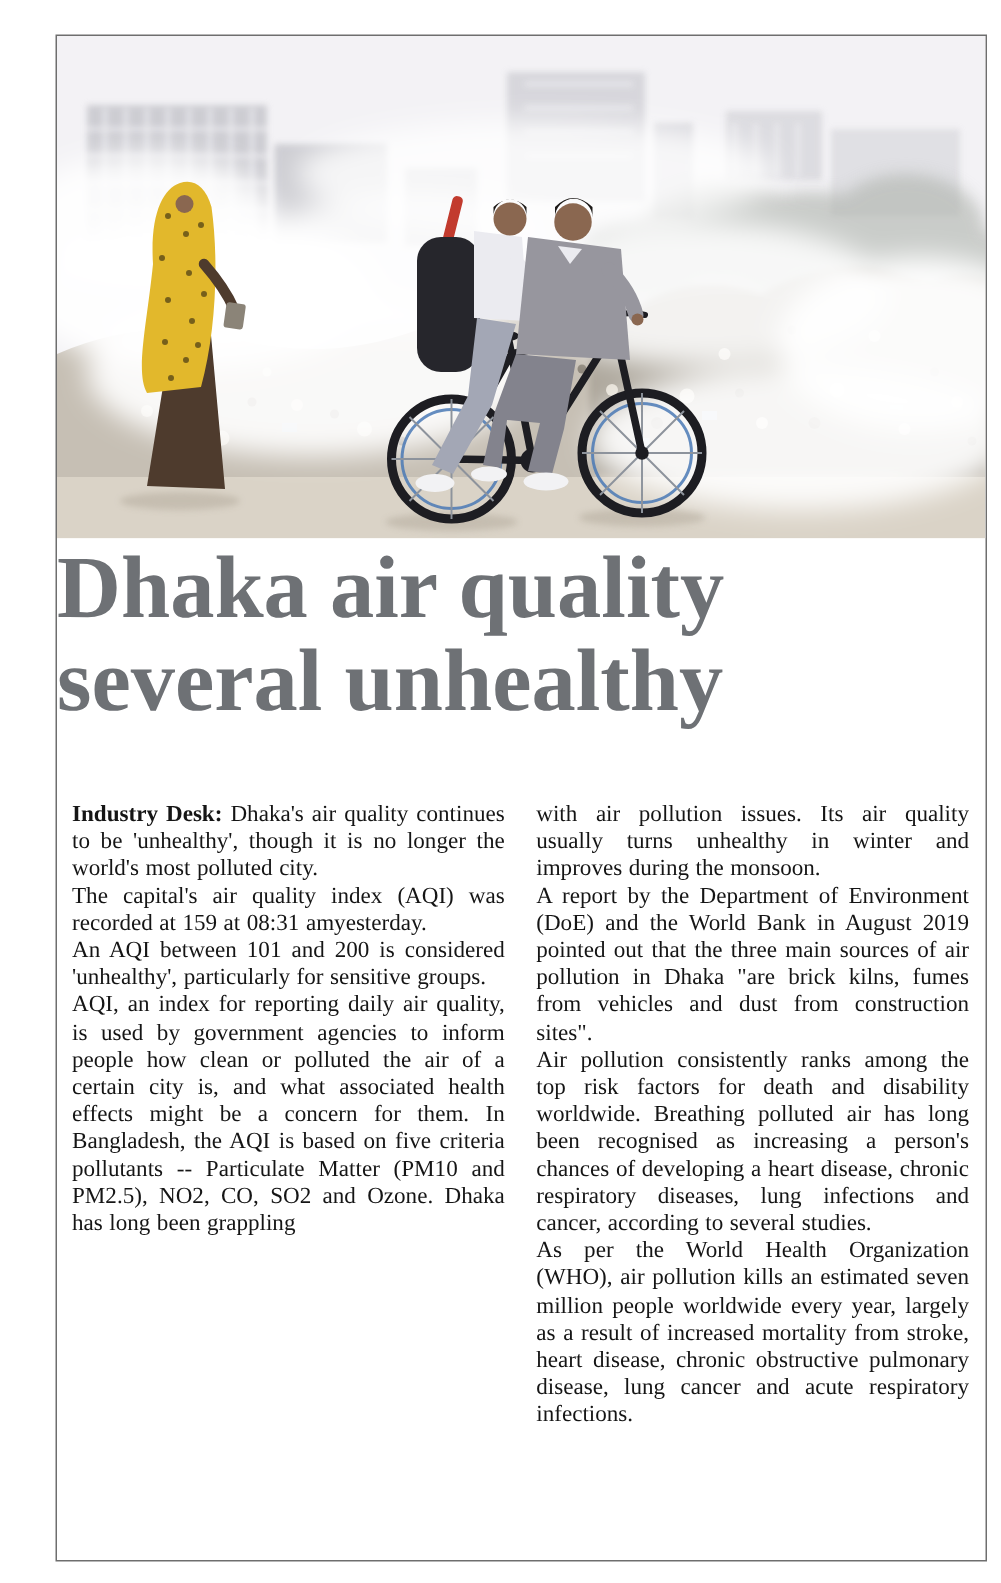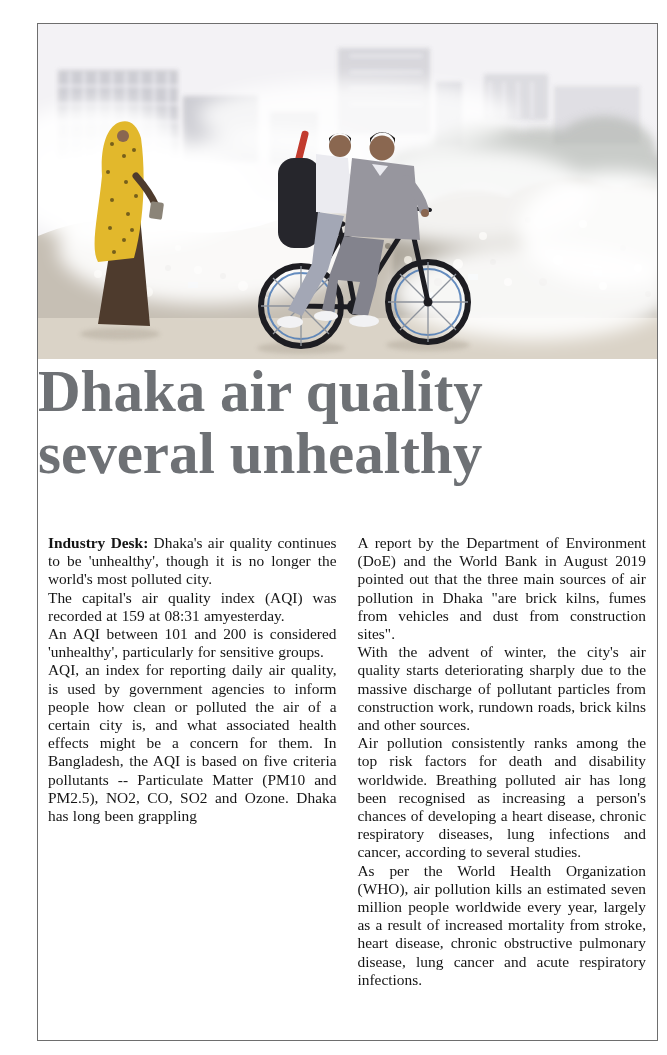--- a/index.html
+++ b/index.html
@@ -218,20 +218,20 @@
   </h1>
 
   <div class="columns">
     <div class="col">
         <p><b>Industry Desk: </b>Dhaka's air quality continues to be 'unhealthy', though it is no longer the world's most polluted city.</p>
         <p>The capital's air quality index (AQI) was recorded at 159 at 08:31 amyesterday.</p>
         <p>An AQI between 101 and 200 is considered 'unhealthy', particularly for sensitive groups.</p>
         <p>AQI, an index for reporting daily air quality, is used by government agencies to inform people how clean or polluted the air of a certain city is, and what associated health effects might be a concern for them. In Bangladesh, the AQI is based on five criteria pollutants -- Particulate Matter (PM10 and PM2.5), NO2, CO, SO2 and Ozone. Dhaka has long been grappling</p>
       </div>
     <div class="col">
+        <p>with air pollution issues. Its air quality usually turns unhealthy in winter and improves during the monsoon.</p>
         <p>A report by the Department of Environment (DoE) and the World Bank in August 2019 pointed out that the three main sources of air pollution in Dhaka "are brick kilns, fumes from vehicles and dust from construction sites".</p>
-        <p>With the advent of winter, the city's air quality starts deteriorating sharply due to the massive discharge of pollutant particles from construction work, rundown roads, brick kilns and other sources.</p>
         <p>Air pollution consistently ranks among the top risk factors for death and disability worldwide. Breathing polluted air has long been recognised as increasing a person's chances of developing a heart disease, chronic respiratory diseases, lung infections and cancer, according to several studies.</p>
         <p>As per the World Health Organization (WHO), air pollution kills an estimated seven million people worldwide every year, largely as a result of increased mortality from stroke, heart disease, chronic obstructive pulmonary disease, lung cancer and acute respiratory infections.</p>
       </div>
   </div>
 
 </div>
 
 </body></html>

